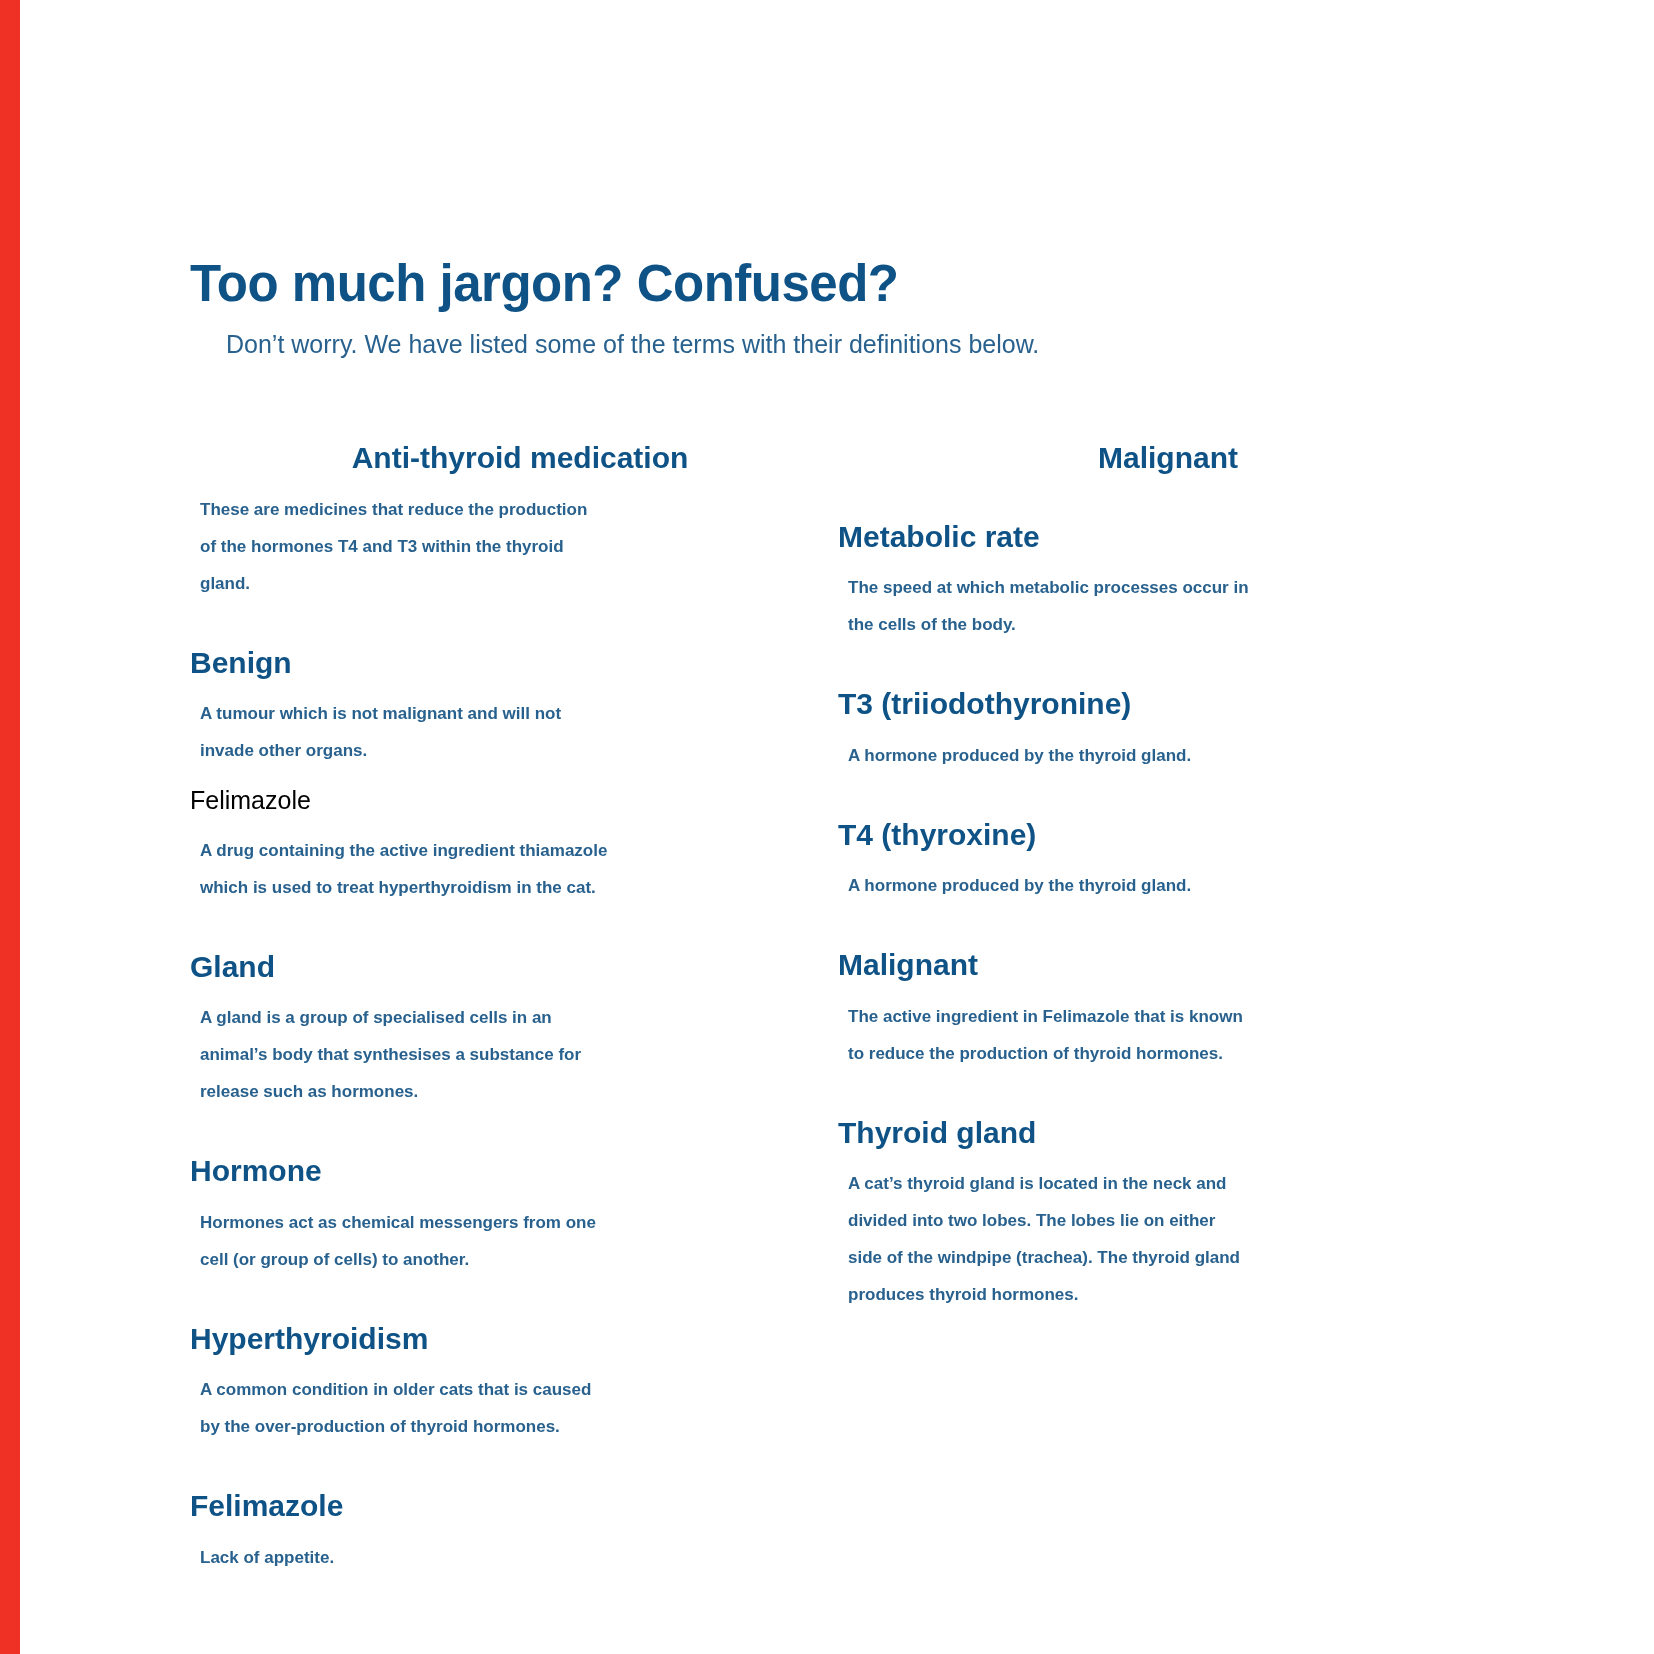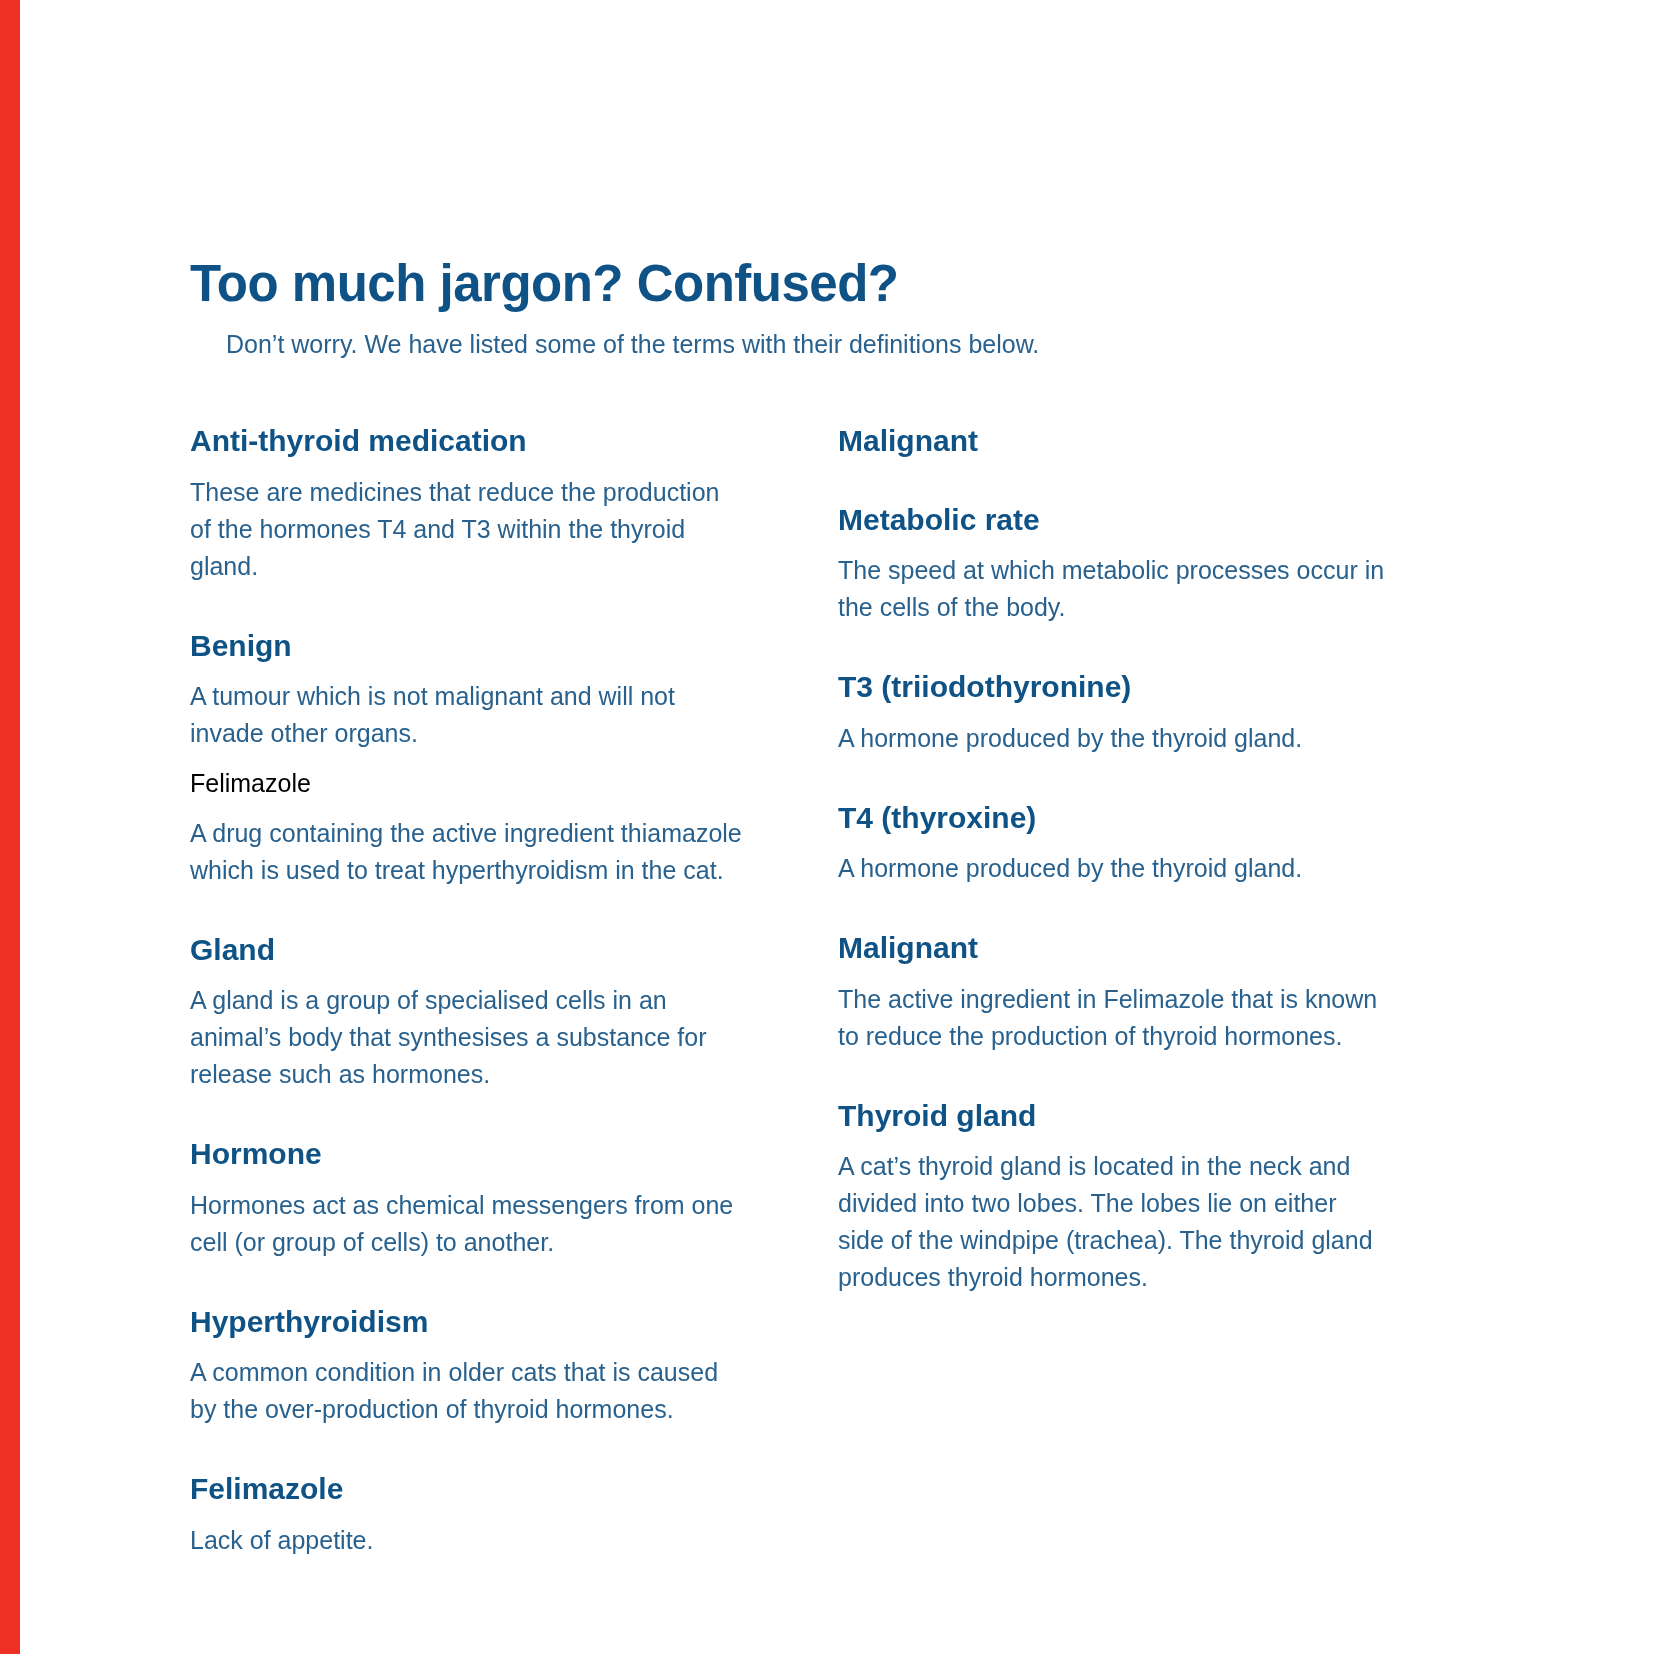--- a/index.html
+++ b/index.html
@@ -43,33 +43,34 @@
   .col { position: absolute; top: 0; width: 660px; }
   .col-left  { left: 0; }
   .col-right { left: 648px; }
   .term-name {
     font-size: 30px;
     font-weight: bold;
     color: #0e5286;
     margin: 44px 0 15px 0;
     line-height: 1.15;
   }
-  .term-block:first-child .term-name { margin-top: 0; }
+  .term-block:first-child .term-name { margin-top: 17px; text-align: center; }
   .term-name.plain {
     font-weight: normal;
     font-size: 25px;
     color: #000000;
     margin: 17px 0 17px 0;
   }
   .term-def {
-    font-size: 25px;
+    font-size: 17px;
     color: #28618e;
     line-height: 37px;
-    margin: 0;
+    margin: 10px;
     white-space: pre-line;
+    font-weight: bold;
   }
 </style>
 </head>
 <body>
 
 <div class="page">
   <div class="accent-stripe"></div>
   <h1 class="title">Too much jargon? Confused?</h1>
   <p class="subtitle">Don’t worry. We have listed some of the terms with their definitions below.</p>
   <div class="columns">

